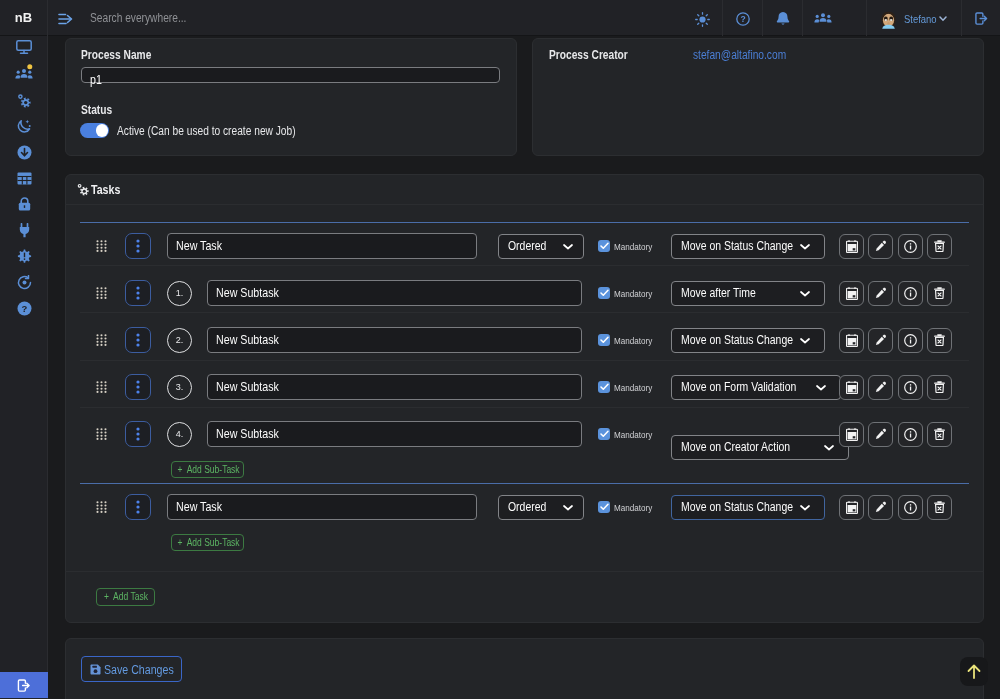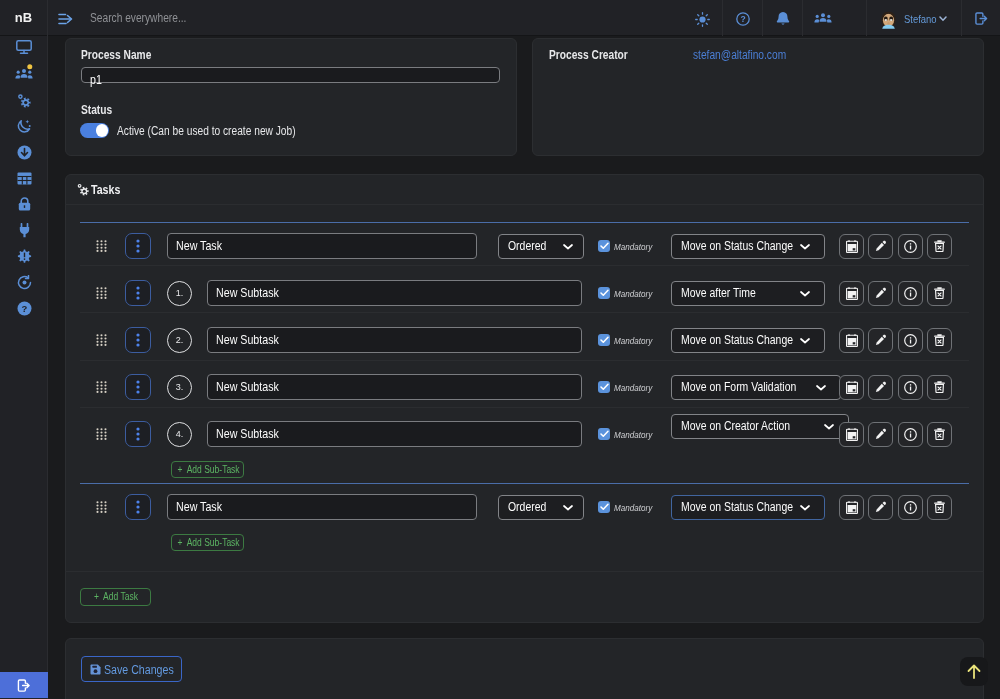--- a/index.html
+++ b/index.html
@@ -18,21 +18,21 @@
   .inp { background:#1a1b1e; border:1px solid #7a7c80; border-radius:4px; color:#fdfdfd; font-size:13px; line-height:24px; padding-left:8px; }
   .inp .tx { transform:scaleX(0.82); }
   .sel { background:#1d1e21; border:1px solid #828488; border-radius:4px; color:#fdfdfd; font-size:12px; line-height:23px; padding-left:9px; }
   .sel .tx { transform:scaleX(0.87); }
   .chev { position:absolute; top:9px; width:10px; height:7px; }
   .ibtn { background:#242528; border:1px solid #6f7276; border-radius:6px; width:25px; height:25px; display:flex; align-items:center; justify-content:center; }
   .dots { width:26px; height:26px; border:1px solid #3c5da0; border-radius:7px; background:#1d1f24; display:flex; align-items:center; justify-content:center; }
   .numc { width:25px; height:25px; border:1.5px solid #dfe0e2; border-radius:50%; color:#e8e9eb; font-size:9px; display:flex; align-items:center; justify-content:center; }
   .sepr { height:1px; background:#2b2d30; left:80px; width:889px; }
   .blln { height:1px; background:#4a6da8; left:80px; width:889px; }
-  .mand { color:#d0d1d4; font-size:9px;font-style:italic; }
+  .mand { color:#d0d1d4; font-size:9px; }
   .cbx { width:12px; height:12px; background:#5b93dc; border-radius:3px; display:flex; align-items:center; justify-content:center; }
   .addbtn { border:1px solid #3c7a42; border-radius:4px; color:#5cb463; font-size:10px; text-align:center; background:transparent; }
 </style>
 </head>
 <body>
 
 <div class="abs topbar"></div>
 <div class="abs brand">nB</div>
 <svg class="abs" style="left:58px;top:13px" width="15" height="12" viewBox="0 0 15 12">
   <g stroke="#6ba3e8" stroke-width="1.6" fill="none" stroke-linecap="round" stroke-linejoin="round">
@@ -477,21 +477,21 @@
     </svg>
   </div>
 <div class="abs numc" style="left:167px;top:421.5px">4.</div>
 <div class="abs inp" style="left:207px;top:421.0px;width:375px;height:26px"><span class="tx">New Subtask</span></div>
 <div class="abs cbx" style="left:598px;top:428.0px">
     <svg width="9" height="8" viewBox="0 0 9 8">
       <path d="M1 4 L3.3 6.3 L8 1.2" stroke="#fff" stroke-width="1.5" fill="none" stroke-linecap="round" stroke-linejoin="round"></path>
     </svg>
   </div>
 <div class="abs mand" style="left:614px;top:429.5px"><span class="tx" style="transform:scaleX(0.9)">Mandatory</span></div>
-<div class="abs sel" style="left:671px;top:414px;width:178px;height:25px"><span class="tx">Move on Creator Action</span><svg class="chev" style="right:14px">
+<div class="abs sel" style="left:671px;top:435px;width:178px;height:25px"><span class="tx">Move on Creator Action</span><svg class="chev" style="right:14px">
       <path d="M1 1 L5 4.5 L9 1" stroke="#fff" stroke-width="1.7" fill="none" stroke-linecap="round" stroke-linejoin="round"></path>
     </svg></div>
 <div class="abs ibtn" style="left:839.0px;top:421.5px">
     <svg width="12" height="13" viewBox="0 0 12 13">
       <path d="M3 0.2 V2 M9 0.2 V2" stroke="#f2f2f2" stroke-width="1.3"></path>
       <path d="M1.5 1.2 H10.5 C11.1 1.2 11.5 1.6 11.5 2.2 V11.5 C11.5 12.1 11.1 12.5 10.5 12.5 H1.5 C0.9 12.5 0.5 12.1 0.5 11.5 V2.2 C0.5 1.6 0.9 1.2 1.5 1.2 Z" stroke="#f2f2f2" stroke-width="1.1" fill="none"></path>
       <rect x="1.6" y="4" width="8.8" height="7.4" fill="#f2f2f2"></rect>
       <rect x="6.7" y="8.2" width="2.6" height="2.2" fill="#242528"></rect>
     </svg>
   </div>
@@ -576,21 +576,21 @@
   </div>
 <div class="abs ibtn" style="left:926.9px;top:494.5px">
     <svg width="11" height="12" viewBox="0 0 11 12">
       <path d="M3.8 0.8 H7.2 M0.7 2.2 H10.3" stroke="#f2f2f2" stroke-width="1.3" stroke-linecap="round"></path>
       <path d="M1.6 3.5 H9.4 L9 10.8 C9 11.3 8.6 11.6 8.2 11.6 H2.8 C2.4 11.6 2 11.3 2 10.8 Z" fill="none" stroke="#f2f2f2" stroke-width="1.2"></path>
       <path d="M4 6 L7 9 M7 6 L4 9" stroke="#f2f2f2" stroke-width="1.1" stroke-linecap="round"></path>
     </svg>
   </div>
 <div class="abs addbtn" style="left:171px;top:461px;width:73px;height:17px;line-height:15px"><span class="tx" style="vertical-align:top;transform-origin:50% 50%">+&nbsp; Add Sub-Task</span></div>
 <div class="abs addbtn" style="left:171px;top:534px;width:73px;height:17px;line-height:15px"><span class="tx" style="vertical-align:top;transform-origin:50% 50%">+&nbsp; Add Sub-Task</span></div>
-<div class="abs addbtn" style="left:80px;top:588px;width:71px;height:18px;line-height:16px"><span class="tx" style="vertical-align:top;transform-origin:50% 50%">+&nbsp; Add Task</span></div>
+<div class="abs addbtn" style="left:96px;top:588px;width:59px;height:18px;line-height:16px"><span class="tx" style="vertical-align:top;transform-origin:50% 50%">+&nbsp; Add Task</span></div>
 
 <div class="abs panel" style="left:65px;top:638px;width:919px;height:80px"></div>
 <div class="abs" style="left:81px;top:656px;width:101px;height:26px;border:1px solid #3a66c8;border-radius:4px">
   <svg style="position:absolute;left:8px;top:7px" width="11" height="11" viewBox="0 0 11 11">
     <path d="M1.5 0.5 H7.8 L10.5 3.2 V9.5 C10.5 10.05 10.05 10.5 9.5 10.5 H1.5 C0.95 10.5 0.5 10.05 0.5 9.5 V1.5 C0.5 0.95 0.95 0.5 1.5 0.5 Z" fill="#6593d6"></path>
     <rect x="2.4" y="1.8" width="4.6" height="1.9" rx="0.4" fill="#1f2335"></rect>
     <circle cx="5.5" cy="7.2" r="1.9" fill="#1f2335"></circle>
   </svg>
   <span style="position:absolute;left:22px;top:6px;color:#639ae0;font-size:12.5px"><span class="tx">Save Changes</span></span>
 </div>

